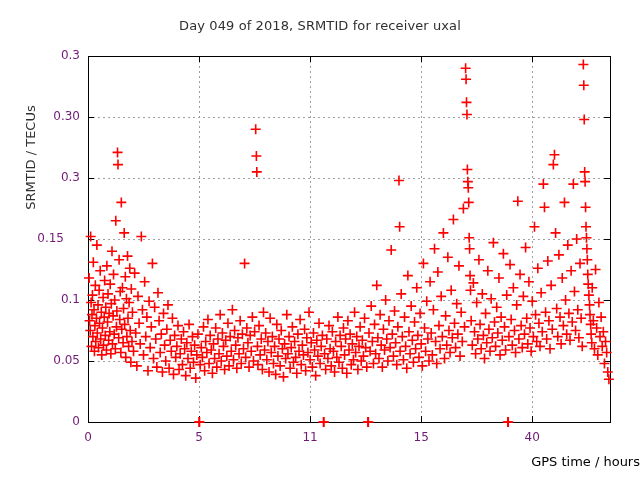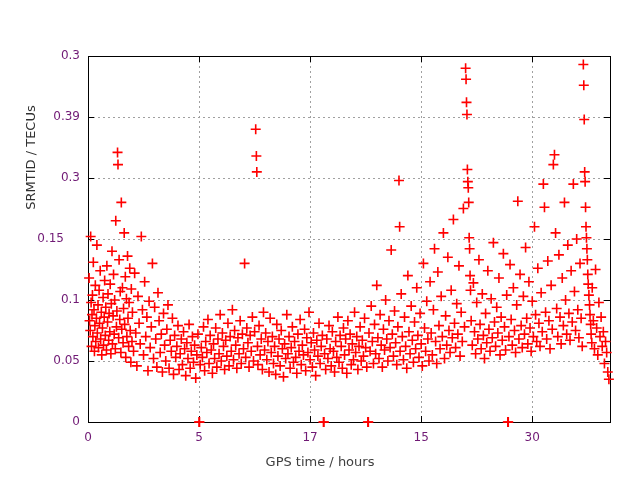--- a/index.html
+++ b/index.html
@@ -38,23 +38,23 @@
     font-size: 13px;
     color: #303030;
     transform: rotate(-90deg);
     transform-origin: center center;
   }
   #xlabel {
     position: absolute;
     left: 0;
     top: 454px;
     width: 640px;
-    text-align: center;
+    text-align: right;
     font-size: 13px;
-    color: #404040;
+    color: #000000;
   }
   #canvas-wrap {
     position: absolute;
     left: 0;
     top: 0;
   }
   .tick-label {
     position: absolute;
     font-size: 12px;
     color: #701a75;
@@ -65,20 +65,21 @@
   }
   .xtick-label {
     text-align: center;
   }
 </style>
 </head>
 <body>
 
 <div id="figure">
 
+  <div id="plot-title">Day 049 of 2018, SRMTID for receiver uxal</div>
 
   <div id="ylabel">SRMTID / TECUs</div>
 
   <div id="xlabel">GPS time / hours</div>
 
   <div id="canvas-wrap">
     <svg id="plot-svg" width="640" height="480">
       <g id="grid-group">
           <line x1="88" y1="361.5" x2="610" y2="361.5" stroke="#a0a0a0" stroke-width="1" stroke-dasharray="2,3" shape-rendering="crispEdges"></line>
           <line x1="88" y1="300.5" x2="610" y2="300.5" stroke="#a0a0a0" stroke-width="1" stroke-dasharray="2,3" shape-rendering="crispEdges"></line>
@@ -657,22 +658,22 @@
         </g>
     </svg>
   </div>
 
   <div id="tick-labels">
       <div class="tick-label ytick-label" style="left: 32px; width: 48px; top: 414px;">0</div>
       <div class="tick-label ytick-label" style="left: 32px; width: 48px; top: 353px;">0.05</div>
       <div class="tick-label ytick-label" style="left: 32px; width: 48px; top: 292px;">0.1</div>
       <div class="tick-label ytick-label" style="left: 16px; width: 48px; top: 231px;">0.15</div>
       <div class="tick-label ytick-label" style="left: 32px; width: 48px; top: 170px;">0.3</div>
-      <div class="tick-label ytick-label" style="left: 32px; width: 48px; top: 109px;">0.39</div>
+      <div class="tick-label ytick-label" style="left: 32px; width: 48px; top: 109px;">0.30</div>
       <div class="tick-label ytick-label" style="left: 32px; width: 48px; top: 48px;">0.3</div>
       <div class="tick-label xtick-label" style="left: 68px; width: 40px; top: 430px;">0</div>
       <div class="tick-label xtick-label" style="left: 179.064px; width: 40px; top: 430px;">5</div>
-      <div class="tick-label xtick-label" style="left: 290.128px; width: 40px; top: 430px;">17</div>
+      <div class="tick-label xtick-label" style="left: 290.128px; width: 40px; top: 430px;">11</div>
       <div class="tick-label xtick-label" style="left: 401.191px; width: 40px; top: 430px;">15</div>
-      <div class="tick-label xtick-label" style="left: 512.255px; width: 40px; top: 430px;">30</div>
+      <div class="tick-label xtick-label" style="left: 512.255px; width: 40px; top: 430px;">40</div>
     </div>
 
 </div>
 
 </body></html>

